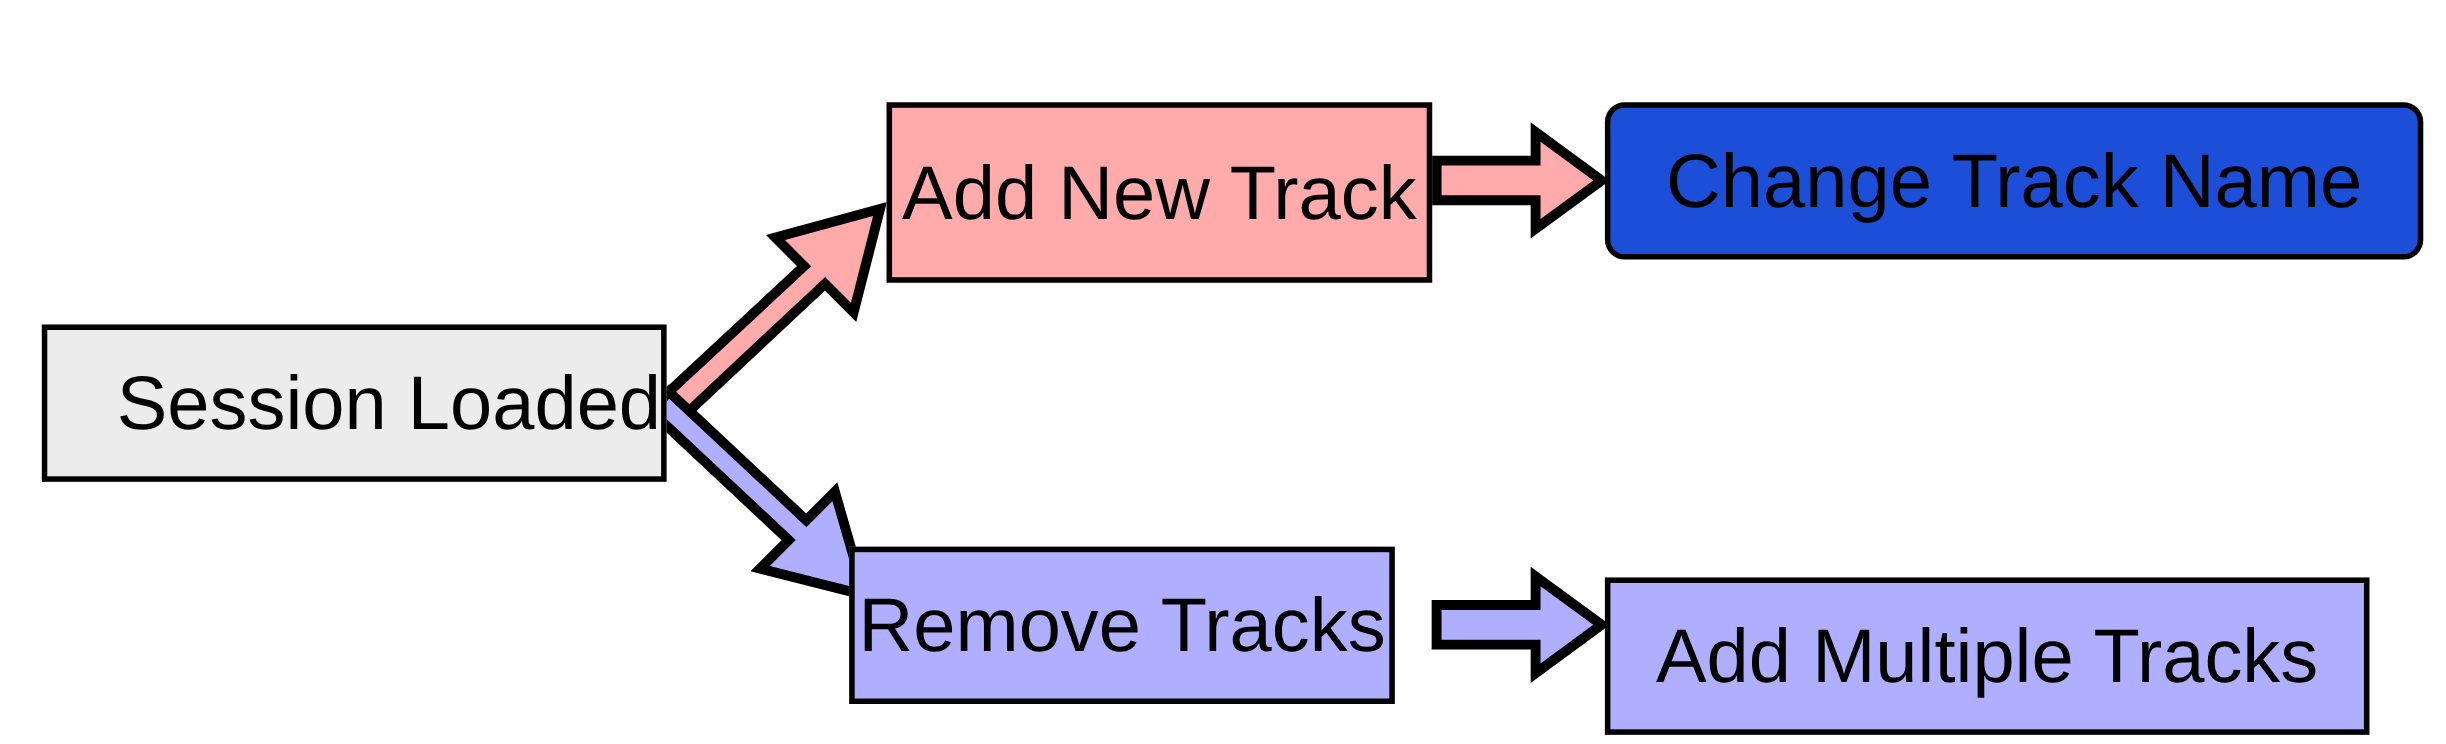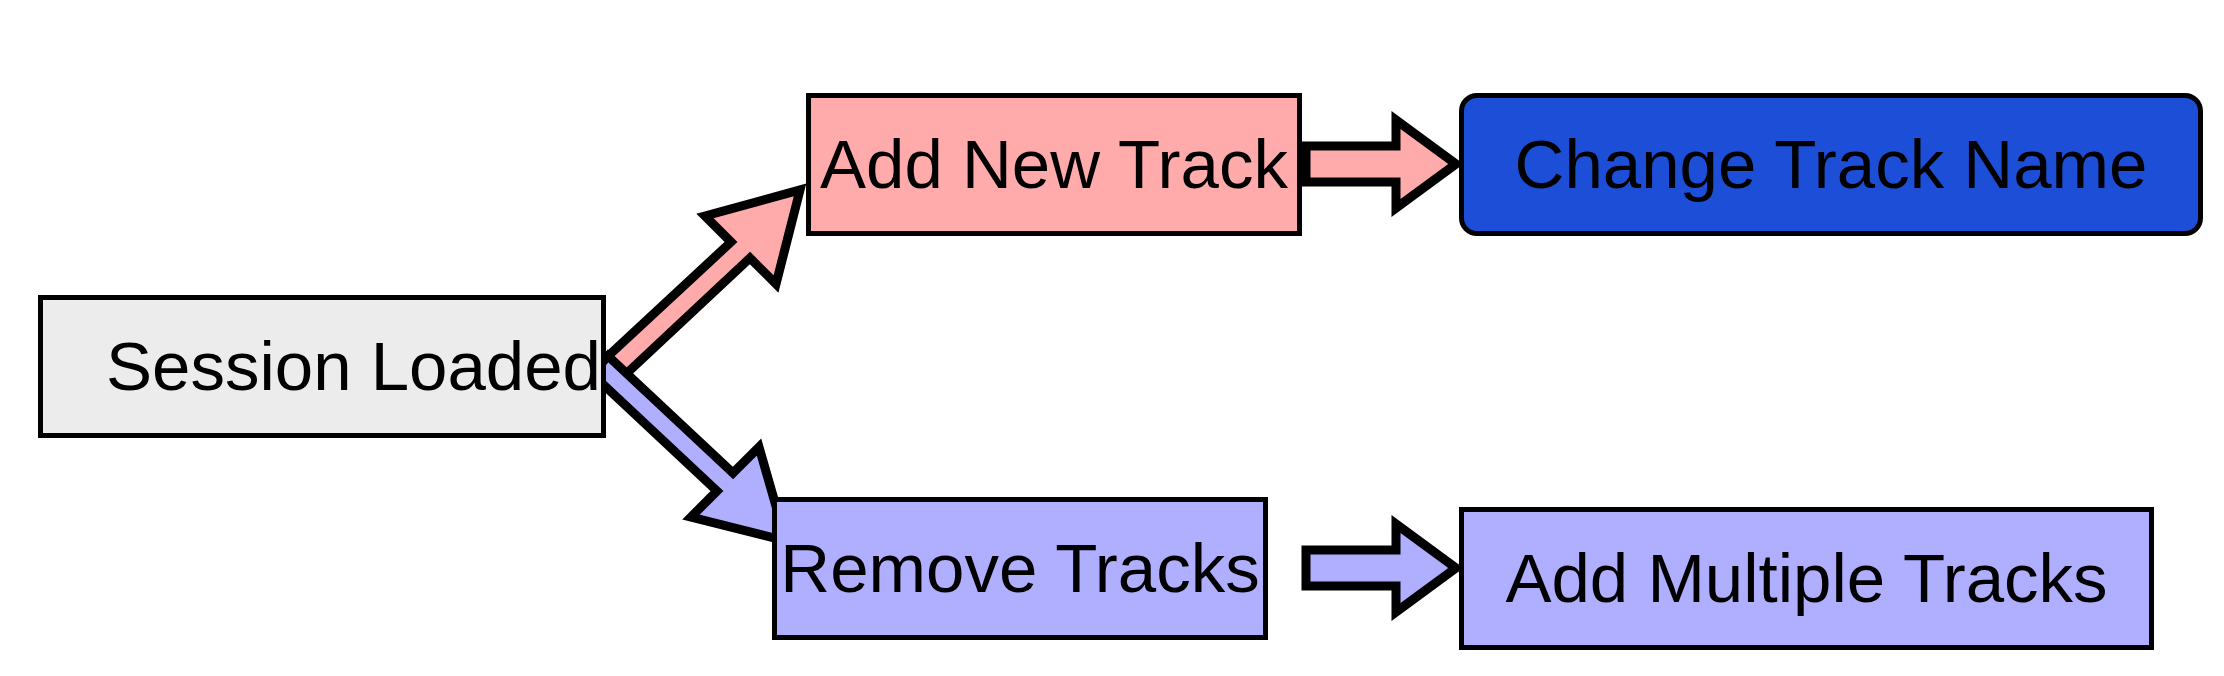--- a/index.html
+++ b/index.html
@@ -41,34 +41,34 @@
     white-space: nowrap;
     letter-spacing: 0px;
   }
   
   #node-session-loaded {
     left: 38px;  top: 295px;  width: 568px;  height: 143px;
     background: #ececec;
     justify-content: flex-end;
   }
   #node-add-new-track {
-    left: 806px; top: 93px;  width: 496px; height: 143px;
+    left: 806px; top: 93px;  width: 496px; height: 164px;
     background: #ffabab;
   }
   #node-change-track-name {
     left: 1459px; top: 93px;  width: 744px; height: 143px;
     background: #1d4ed8;
     border-radius: 18px;
   }
   #node-remove-tracks {
     left: 772px; top: 497px; width: 496px; height: 143px;
     background: #b0afff;
   }
   #node-add-multiple-tracks {
-    left: 1459px; top: 507px; width: 695px; height: 143px;
+    left: 1459px; top: 525px; width: 695px; height: 143px;
     background: #b0afff;
   }
 </style>
 </head>
 <body>
 
 <div id="diagram-root">
 
   <svg class="flow-svg" viewBox="0 0 2224 676" xmlns="http://www.w3.org/2000/svg">
 

